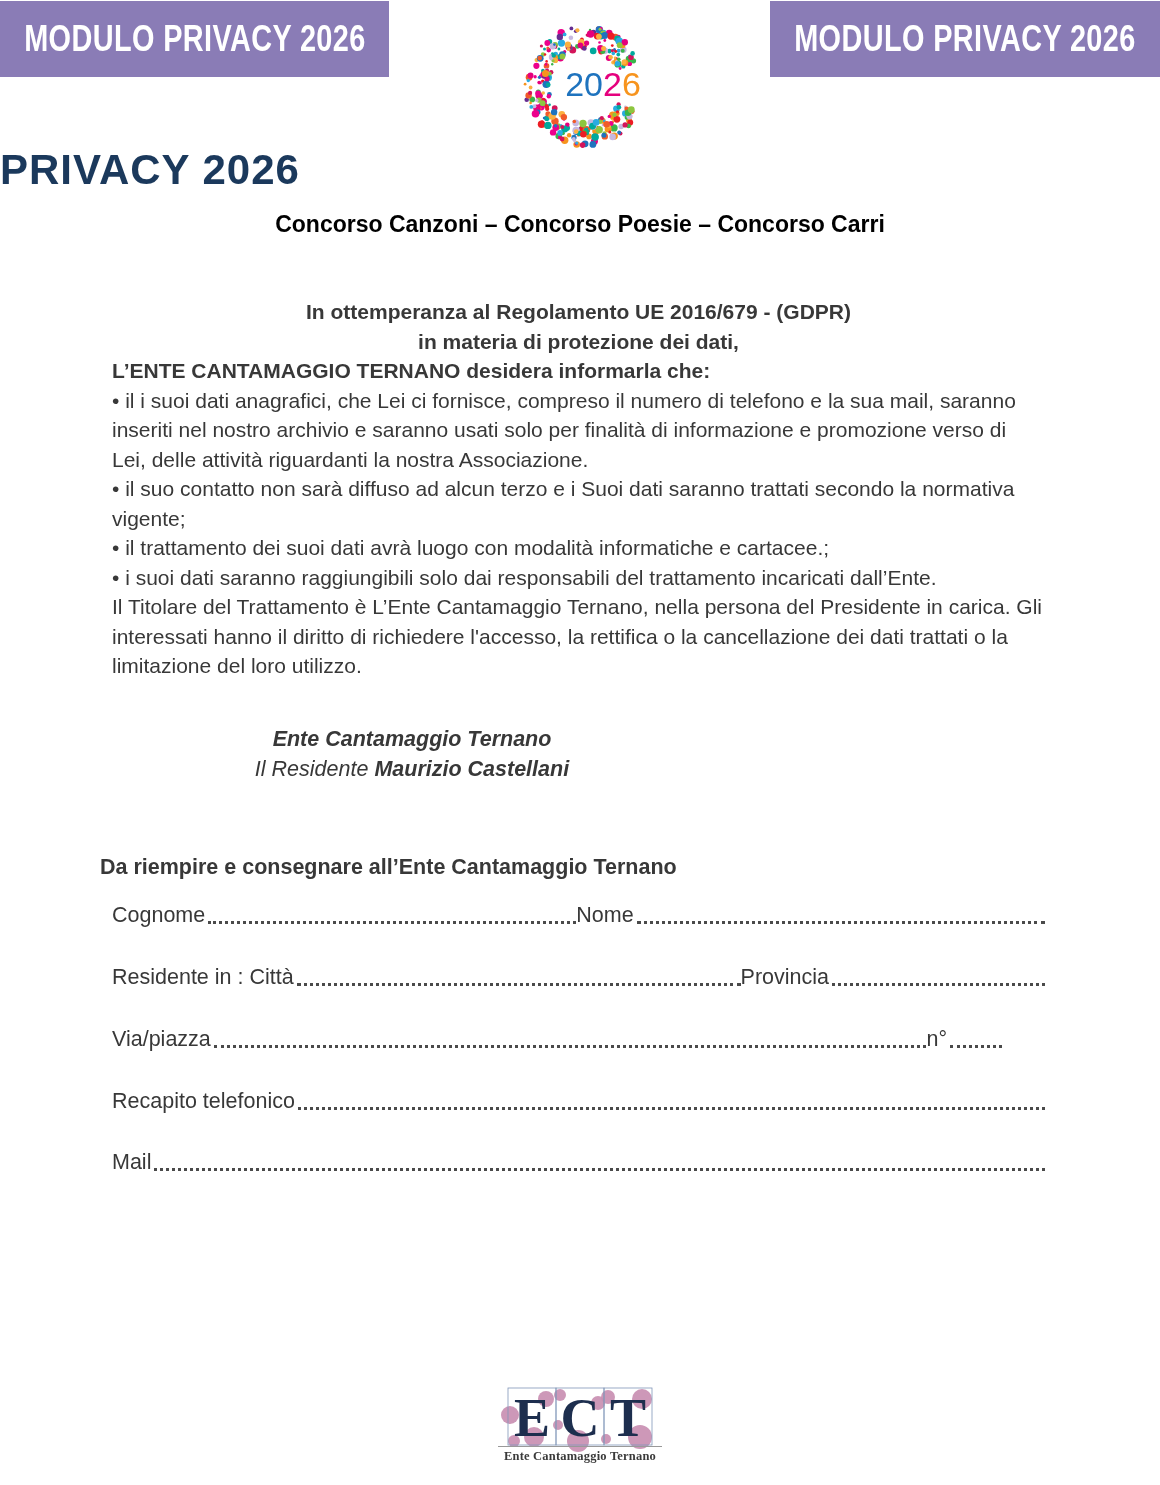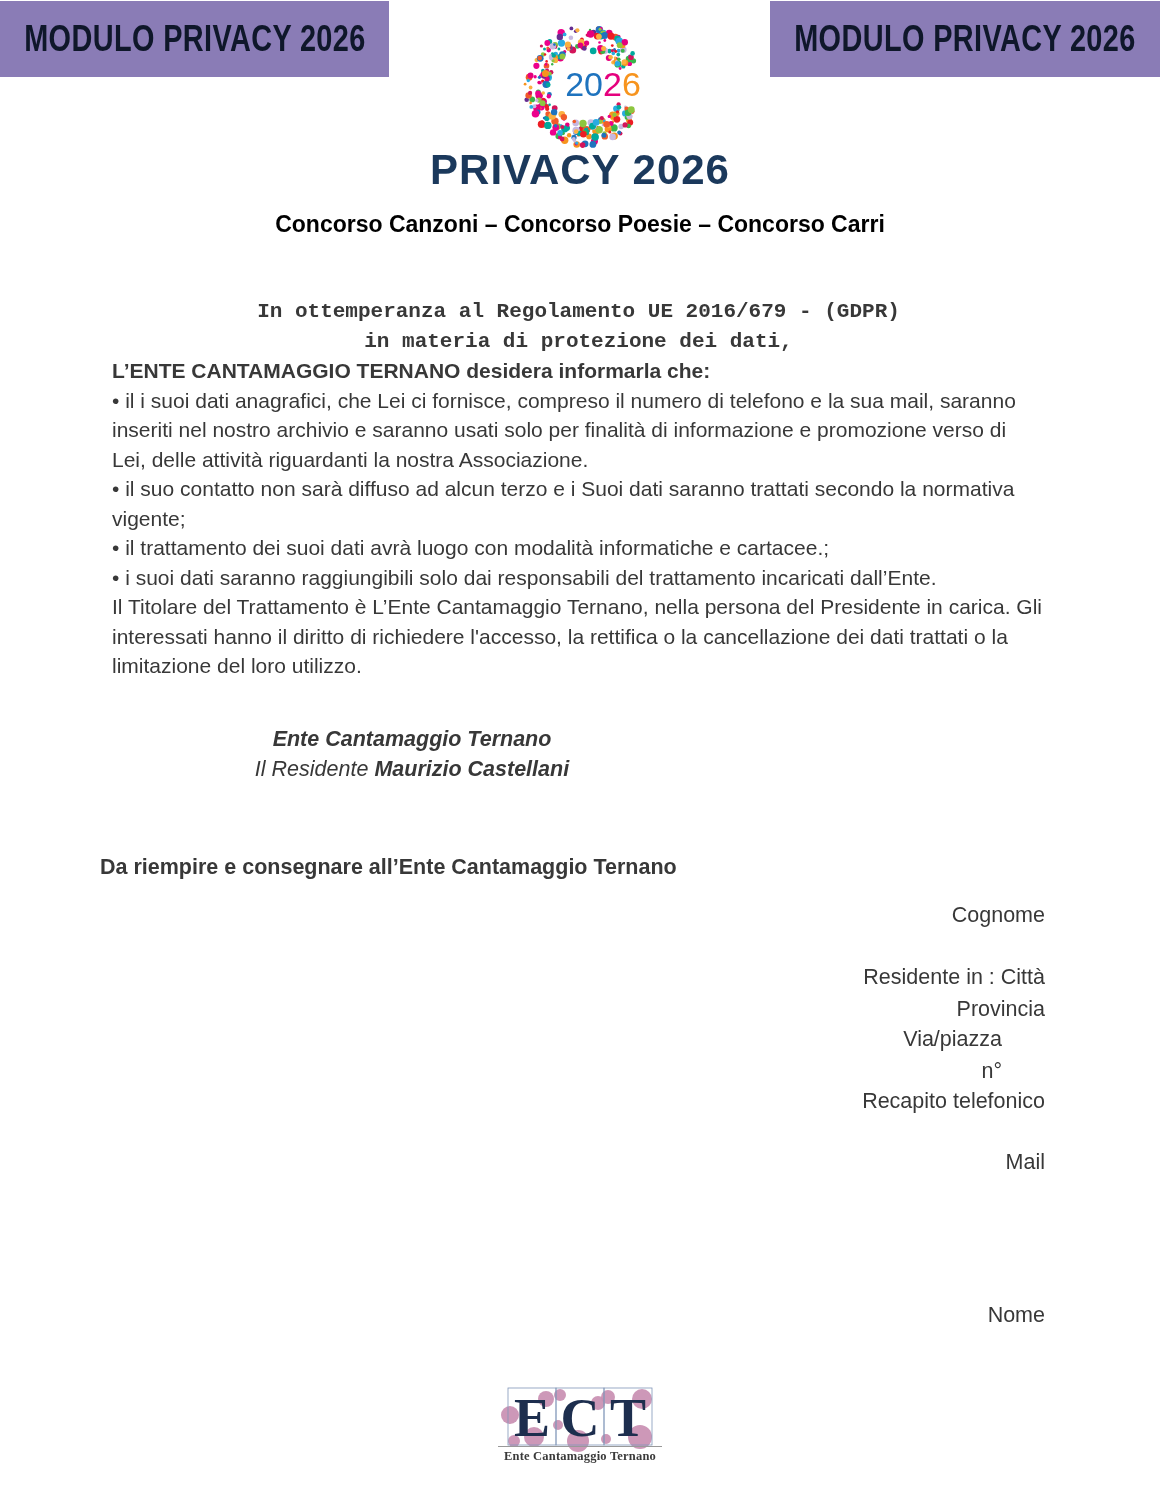--- a/index.html
+++ b/index.html
@@ -9,70 +9,70 @@
     margin:0 auto;
     background:#fff;
     font-family:"Liberation Sans", sans-serif;
     color:var(--text,#383838);
     overflow:hidden;
   }
   
   .banner{
     position:absolute;top:1px;height:76px;
     background:var(--banner,#8a7cb6);
-    color:#0f172a;
+    color:#ffffff;
     display:flex;align-items:center;justify-content:center;
   }
   .banner-left{left:0;width:389px;}
   .banner-right{left:770px;width:390px;}
   .banner .txt{
     font-weight:bold;font-size:37px;letter-spacing:.5px;white-space:nowrap;
     transform:scaleX(.78);
   }
   
   .logo-c{position:absolute;top:14px;left:505px;width:150px;height:150px;}
   .logo-c svg{position:absolute;left:0;top:0;}
   .logo-year{
     position:absolute;left:56px;top:51px;width:84px;
     text-align:center;font-size:34px;font-weight:normal;line-height:38px;
     text-shadow:2px 0 0 #fff,-2px 0 0 #fff,0 2px 0 #fff,0 -2px 0 #fff,
                 2px 2px 0 #fff,-2px -2px 0 #fff,2px -2px 0 #fff,-2px 2px 0 #fff;
   }
   
   .title{
     position:absolute;top:146px;left:0;width:100%;
-    text-align:center;font-size:42px;font-weight:bold;
+    text-align:left;font-size:42px;font-weight:bold;
     color:var(--navy,#1b395c);letter-spacing:1px;
   }
   .subtitle{
     position:absolute;top:211px;left:0;width:100%;
     text-align:center;font-size:23px;font-weight:bold;color:#000000;
   }
   
   .content{
     position:absolute;top:297px;left:112px;width:933px;
     font-size:21px;line-height:29.5px;
   }
   .content p{margin:0;}
-  .tc{text-align:center;font-family:Liberation Mono, monospace;}
+  .tc{text-align:center;}
   .b{font-weight:bold;}
   
   .signature{
     position:absolute;top:724px;left:112px;width:600px;
     text-align:center;font-style:italic;font-size:21.5px;line-height:30px;
   }
   
   .instruction{
     position:absolute;top:842px;left:100px;
     font-size:21.5px;font-weight:bold;margin-top:13px;
   }
   .frow{
     position:absolute;left:112px;right:115px;
     display:flex;align-items:flex-end;
-    font-size:21.5px;white-space:nowrap;flex-direction:column;
+    font-size:21.5px;white-space:nowrap;
   }
   .r1{top:903px;} .r2{top:965px;justify-content:center;} .r3{top:1027px;right:158px;}
   .r4{top:1089px;} .r5{top:1150px;} .r6{top:1212px;}
   .lead{
     border-bottom:3px dotted #4a4a4a;
     margin:0 0 4px 3px;height:1px;
   }
   .f1{flex:1;}
   .w368{flex:0 0 368px;} .w213{flex:0 0 213px;}
   .w52{flex:0 0 52px;} .w385{flex:0 0 385px;}

